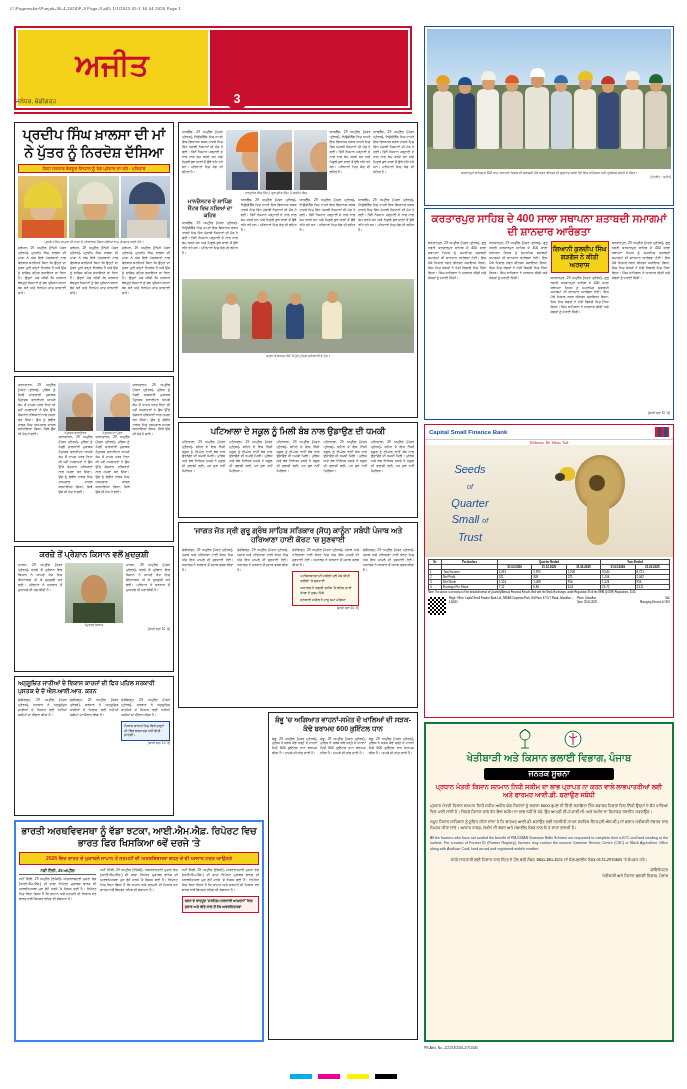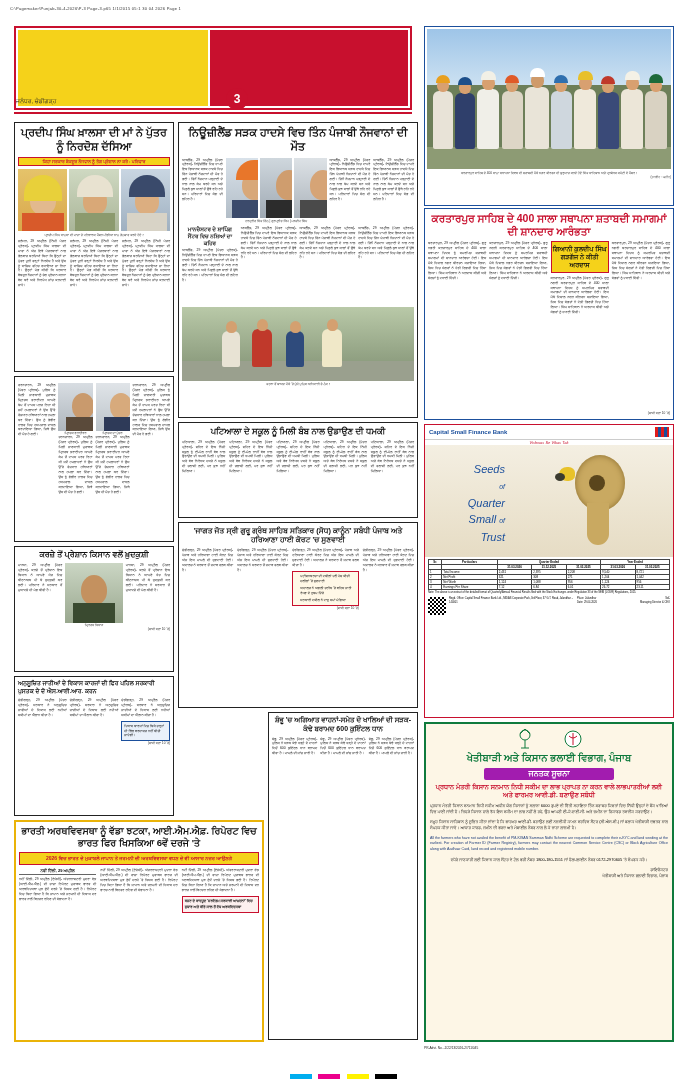--- a/index.html
+++ b/index.html
@@ -32,39 +32,40 @@
   .hl { font-weight:bold; color:#111; text-align:center; line-height:1.25; }
   .body-col { font-size:3.4px; line-height:1.45; color:#111; text-align:justify; }
   .cap { font-size:3.2px; text-align:center; color:#333; line-height:1.35; }
   .photo { background:#b9c4cc; position:relative; overflow:hidden; }
   .ph-sky { background:linear-gradient(#cfe0ee,#e7eef4); }
 
   
   .pp { position:absolute; border-radius:50% 50% 45% 45%; }
   .torso { position:absolute; border-radius:6px 6px 2px 2px; }
   .yellowband { background:#f5d21a; color:#111; font-weight:bold; text-align:center; }
-  .greenband { background:#a21caf; color:#fff; font-weight:bold; text-align:center; }
+  .greenband { background:#000000; color:#fff; font-weight:bold; text-align:center; }
 
   .colrule { position:absolute; width:1px; background:#999; }
 
   table.mini { border-collapse:collapse; width:100%; font-size:2.9px; }
   table.mini td, table.mini th { border:.5px solid #444; padding:0 1px; }
   .cmyk { position:absolute; bottom:6px; left:0; width:687px; text-align:center; }
   .cmyk span { display:inline-block; width:22px; height:5px; margin:0 1px; }
 </style>
 </head>
 <body>
 
 <div class="page">
 
   <div class="toprule">C:\Pagemaker\Punjab-30-4-2026\P-3  Page-3.p65    1/1/2015 05:1   30  04  2026    Page  1</div>
 
   <div class="masthead">
     <div class="mast-yellow"></div>
     <div class="mast-red"></div>
+    <div class="mast-ajit">ਅਜੀਤ</div>
   </div>
   <div class="mast-circle">3</div>
   <div class="mast-left-city">ਜਲੰਧਰ, ਚੰਡੀਗੜ੍ਹ</div>
   <div class="mast-date">ਵੀਰਵਾਰ, 30 ਅਪ੍ਰੈਲ, 2026</div>
   <div class="mast-underline"></div>
 
   <div class="box" style="left:424px; top:26px; width:250px; height:180px; border:1px solid #1b4f9c; padding:2px;">
     <div class="photo ph-sky" style="width:100%; height:140px;">
       <div style="position:absolute;left:0;top:0;right:0;height:60px;background:linear-gradient(#9ec5e8,#cfe3f2);"></div>
       <div style="position:absolute;left:0;bottom:0;right:0;height:84px;background:#6d7f59;"></div>
@@ -121,21 +122,21 @@
   </div>
 
   <div class="box" style="left:424px; top:424px; width:250px; height:294px; border:1px solid #c8102e;">
     <div style="background:#fff; border-bottom:1px solid #ccc; padding:2px 4px; display:flex; align-items:center; gap:4px;">
       <div style="font-size:6px; font-weight:bold; color:#1b4f9c;">Capital Small Finance Bank</div>
       <div style="margin-left:auto; width:14px; height:10px; background:repeating-linear-gradient(90deg,#e21b1b 0 3px,#1b4f9c 3px 6px);"></div>
     </div>
     <div style="text-align:center; font-size:4px; font-style:italic; color:#c8102e;">Vishwas Se Vikas Tak</div>
 
     <div class="photo" style="height:112px; background:linear-gradient(#f4efe2,#e6dcc4); position:relative;">
-      <div style="position:absolute; left:10px; top:16px; width:70px; font-size:11px; font-style:italic; color:#1b4f9c; line-height:16px; text-align:right;">
+      <div style="position:absolute; left:10px; top:16px; width:70px; font-size:11px; font-style:italic; color:#1b4f9c; line-height:16px; text-align:center;">
         <span>Seeds</span><br>
         <span style="font-size:7px;">of</span><br>
         <span>Quarter</span><br>
         <span>Small</span>
         <span style="font-size:7px;">of</span><br>
         <span>Trust</span>
       </div>
 
       <div style="position:absolute; right:40px; top:4px; width:80px; height:104px;">
         <div style="position:absolute; left:22px; top:6px; width:50px; height:56px; border-radius:50%; background:#c9a961; box-shadow:inset 0 0 6px #8a6d2f;"></div>
@@ -238,21 +239,21 @@
     <div style="font-size:4px; line-height:1.6; text-align:justify; margin-top:3px;">ਪ੍ਰਧਾਨ ਮੰਤਰੀ ਕਿਸਾਨ ਸਨਮਾਨ ਨਿਧੀ ਸਕੀਮ ਅਧੀਨ ਯੋਗ ਕਿਸਾਨਾਂ ਨੂੰ ਸਲਾਨਾ 6000 ਰੁਪਏ ਦੀ ਵਿੱਤੀ ਸਹਾਇਤਾ ਤਿੰਨ ਬਰਾਬਰ ਕਿਸ਼ਤਾਂ ਵਿਚ ਸਿੱਧੀ ਉਨ੍ਹਾਂ ਦੇ ਬੈਂਕ ਖਾਤਿਆਂ ਵਿਚ ਪਾਈ ਜਾਂਦੀ ਹੈ। ਜਿਹੜੇ ਕਿਸਾਨ ਹਾਲੇ ਤੱਕ ਇਸ ਸਕੀਮ ਦਾ ਲਾਭ ਨਹੀਂ ਲੈ ਰਹੇ, ਉਹ ਆਪਣੀ ਈ-ਕੇ.ਵਾਈ.ਸੀ. ਅਤੇ ਜ਼ਮੀਨ ਦਾ ਰਿਕਾਰਡ ਤਸਦੀਕ ਕਰਵਾਉਣ।</div>
     <div style="font-size:4px; line-height:1.6; text-align:justify; margin-top:3px;">ਸਮੂਹ ਕਿਸਾਨ ਸਾਹਿਬਾਨ ਨੂੰ ਸੂਚਿਤ ਕੀਤਾ ਜਾਂਦਾ ਹੈ ਕਿ ਫਾਰਮਰ ਆਈ.ਡੀ. ਬਣਾਉਣ ਲਈ ਨਜ਼ਦੀਕੀ ਕਾਮਨ ਸਰਵਿਸ ਸੈਂਟਰ (ਸੀ.ਐਸ.ਸੀ.) ਜਾਂ ਬਲਾਕ ਖੇਤੀਬਾੜੀ ਦਫ਼ਤਰ ਨਾਲ ਸੰਪਰਕ ਕੀਤਾ ਜਾਵੇ। ਆਧਾਰ ਕਾਰਡ, ਜ਼ਮੀਨ ਦੀ ਫਰਦ ਅਤੇ ਮੋਬਾਈਲ ਨੰਬਰ ਨਾਲ ਲੈ ਕੇ ਜਾਣਾ ਲਾਜ਼ਮੀ ਹੈ।</div>
     <div style="font-size:3.6px; line-height:1.55; text-align:justify; margin-top:4px; color:#1b3a7a;">All the farmers who have not availed the benefit of PM-KISAN Samman Nidhi Scheme are requested to complete their e-KYC and land seeding at the earliest. For creation of Farmer ID (Farmer Registry), farmers may contact the nearest Common Service Centre (CSC) or Block Agriculture Office along with Aadhaar Card, land record and registered mobile number.</div>
     <div style="font-size:4px; line-height:1.55; text-align:center; margin-top:5px;">ਵਧੇਰੇ ਜਾਣਕਾਰੀ ਲਈ ਕਿਸਾਨ ਕਾਲ ਸੈਂਟਰ ਦੇ ਟੋਲ ਫਰੀ ਨੰਬਰ 1800-180-1551 ਜਾਂ ਹੈਲਪਲਾਈਨ ਨੰਬਰ 0172-2970605 'ਤੇ ਸੰਪਰਕ ਕਰੋ।</div>
     <div style="font-size:4px; text-align:right; margin-top:4px; white-space:pre-line; line-height:1.4;">ਡਾਇਰੈਕਟਰ
 ਖੇਤੀਬਾੜੀ ਅਤੇ ਕਿਸਾਨ ਭਲਾਈ ਵਿਭਾਗ, ਪੰਜਾਬ</div>
   </div>
   <div style="position:absolute; left:424px; top:1046px; font-size:3.2px; color:#222;">PR-Advt. No. -1/22/13/2026-2/711/045</div>
 
   <div class="box bdr" style="left:14px; top:122px; width:160px; height:250px; padding:3px;">
-    <div class="hl" style="font-size:11px;">ਪ੍ਰਦੀਪ ਸਿੰਘ ਖ਼ਾਲਸਾ ਦੀ ਮਾਂ ਨੇ ਪੁੱਤਰ ਨੂੰ ਨਿਰਦੋਸ਼ ਦੱਸਿਆ</div>
+    <div class="hl" style="font-size:14px;">ਪ੍ਰਦੀਪ ਸਿੰਘ ਖ਼ਾਲਸਾ ਦੀ ਮਾਂ ਨੇ ਪੁੱਤਰ ਨੂੰ ਨਿਰਦੋਸ਼ ਦੱਸਿਆ</div>
     <div class="yellowband" style="font-size:4.4px; margin-top:3px; padding:1px; border:.5px solid #c8102e; color:#c8102e;">ਕਿਹਾ ਸਰਕਾਰ ਬੇਕਸੂਰ ਨੌਜਵਾਨ ਨੂੰ ਤੰਗ ਪ੍ਰੇਸ਼ਾਨ ਨਾ ਕਰੇ : ਪਰਿਵਾਰ</div>
 
     <div style="display:flex; gap:2px; margin-top:3px;">
       <div class="photo" style="flex:1; height:62px; background:#d8d1c0; position:relative;">
         <div style="position:absolute;left:0;top:0;right:0;bottom:0;background:linear-gradient(#e5c36a,#d9a84b);"></div>
         <div class="pp" style="left:12px;top:16px;width:26px;height:30px;background:#e2b98e;"></div>
         <div style="position:absolute;left:6px;top:6px;width:38px;height:26px;border-radius:19px 19px 0 0;background:#e8d03a;"></div>
         <div style="position:absolute;left:4px;top:44px;width:42px;height:20px;background:#d85a2a;"></div>
       </div>
       <div class="photo" style="flex:1; height:62px; position:relative;">
@@ -324,39 +325,38 @@
       <div class="body-col" style="flex:1;">ਚੰਡੀਗੜ੍ਹ, 29 ਅਪ੍ਰੈਲ (ਪੱਤਰ ਪ੍ਰੇਰਕ)- ਸਰਕਾਰ ਨੇ ਅਨੁਸੂਚਿਤ ਜਾਤੀਆਂ ਦੇ ਵਿਕਾਸ ਲਈ ਨਵੀਆਂ ਸਕੀਮਾਂ ਦਾ ਐਲਾਨ ਕੀਤਾ ਹੈ।</div>
       <div class="body-col" style="flex:1;">ਚੰਡੀਗੜ੍ਹ, 29 ਅਪ੍ਰੈਲ (ਪੱਤਰ ਪ੍ਰੇਰਕ)- ਸਰਕਾਰ ਨੇ ਅਨੁਸੂਚਿਤ ਜਾਤੀਆਂ ਦੇ ਵਿਕਾਸ ਲਈ ਨਵੀਆਂ ਸਕੀਮਾਂ ਦਾ ਐਲਾਨ ਕੀਤਾ ਹੈ।</div>
       <div style="flex:1;">
         <div class="body-col">ਚੰਡੀਗੜ੍ਹ, 29 ਅਪ੍ਰੈਲ (ਪੱਤਰ ਪ੍ਰੇਰਕ)- ਸਰਕਾਰ ਨੇ ਅਨੁਸੂਚਿਤ ਜਾਤੀਆਂ ਦੇ ਵਿਕਾਸ ਲਈ ਨਵੀਆਂ ਸਕੀਮਾਂ ਦਾ ਐਲਾਨ ਕੀਤਾ ਹੈ।</div>
         <div style="border:1px solid #1b4f9c; background:#eaf1fa; font-size:3.4px; padding:2px; margin-top:3px; line-height:1.4;">ਵਿਕਾਸ ਕਾਰਜਾਂ ਵਿਚ ਕਿਸੇ ਤਰ੍ਹਾਂ ਦੀ ਢਿੱਲ ਬਰਦਾਸ਼ਤ ਨਹੀਂ ਕੀਤੀ ਜਾਵੇਗੀ।</div>
         <div class="cap" style="text-align:right;">(ਬਾਕੀ ਸਫ਼ਾ 10 'ਤੇ)</div>
       </div>
     </div>
   </div>
 
-  <div class="box" style="left:14px; top:820px; width:250px; height:222px; border:2px solid #eab308; padding:3px;">
+  <div class="box" style="left:14px; top:820px; width:250px; height:222px; border:2px solid #3b82f6; padding:3px;">
     <div class="hl" style="font-size:9.5px; color:#111;">ਭਾਰਤੀ ਅਰਥਵਿਵਸਥਾ ਨੂੰ ਵੱਡਾ ਝਟਕਾ, ਆਈ.ਐਮ.ਐਫ਼. ਰਿਪੋਰਟ ਵਿਚ ਭਾਰਤ ਫਿਰ ਖਿਸਕਿਆ 6ਵੇਂ ਦਰਜੇ 'ਤੇ</div>
     <div class="yellowband" style="font-size:5px; margin-top:3px; padding:2px; border:.5px solid #c8102e; color:#c8102e;">2026 ਵਿਚ ਭਾਰਤ ਦੇ ਮੁਕਾਬਲੇ ਜਾਪਾਨ ਤੇ ਜਰਮਨੀ ਦੀ ਅਰਥਵਿਵਸਥਾ ਵਧਣ ਦੇ ਵੀ ਆਸਾਰ ਨਜ਼ਰ ਆਉਣਗੇ</div>
     <div style="display:flex; gap:4px; margin-top:3px; height:168px;">
       <div style="flex:1;">
         <div style="font-size:4px; font-weight:bold; text-align:center; border-bottom:.5px solid #666; padding-bottom:1px;">ਨਵੀਂ ਦਿੱਲੀ, 29 ਅਪ੍ਰੈਲ</div>
         <div class="body-col" style="margin-top:2px;">ਨਵੀਂ ਦਿੱਲੀ, 29 ਅਪ੍ਰੈਲ (ਏਜੰਸੀ)- ਅੰਤਰਰਾਸ਼ਟਰੀ ਮੁਦਰਾ ਫੰਡ (ਆਈ.ਐਮ.ਐਫ਼.) ਦੀ ਤਾਜ਼ਾ ਰਿਪੋਰਟ ਮੁਤਾਬਕ ਭਾਰਤ ਦੀ ਅਰਥਵਿਵਸਥਾ ਮੁੜ ਛੇਵੇਂ ਦਰਜੇ 'ਤੇ ਖਿਸਕ ਗਈ ਹੈ। ਰਿਪੋਰਟ ਵਿਚ ਕਿਹਾ ਗਿਆ ਹੈ ਕਿ ਜਾਪਾਨ ਅਤੇ ਜਰਮਨੀ ਦੀ ਵਿਕਾਸ ਦਰ ਭਾਰਤ ਨਾਲੋਂ ਬਿਹਤਰ ਰਹਿਣ ਦੀ ਸੰਭਾਵਨਾ ਹੈ।</div>
       </div>
       <div class="colrule" style="left:0;"></div>
       <div class="body-col" style="flex:1;">ਨਵੀਂ ਦਿੱਲੀ, 29 ਅਪ੍ਰੈਲ (ਏਜੰਸੀ)- ਅੰਤਰਰਾਸ਼ਟਰੀ ਮੁਦਰਾ ਫੰਡ (ਆਈ.ਐਮ.ਐਫ਼.) ਦੀ ਤਾਜ਼ਾ ਰਿਪੋਰਟ ਮੁਤਾਬਕ ਭਾਰਤ ਦੀ ਅਰਥਵਿਵਸਥਾ ਮੁੜ ਛੇਵੇਂ ਦਰਜੇ 'ਤੇ ਖਿਸਕ ਗਈ ਹੈ। ਰਿਪੋਰਟ ਵਿਚ ਕਿਹਾ ਗਿਆ ਹੈ ਕਿ ਜਾਪਾਨ ਅਤੇ ਜਰਮਨੀ ਦੀ ਵਿਕਾਸ ਦਰ ਭਾਰਤ ਨਾਲੋਂ ਬਿਹਤਰ ਰਹਿਣ ਦੀ ਸੰਭਾਵਨਾ ਹੈ।</div>
       <div style="flex:1;">
         <div class="body-col">ਨਵੀਂ ਦਿੱਲੀ, 29 ਅਪ੍ਰੈਲ (ਏਜੰਸੀ)- ਅੰਤਰਰਾਸ਼ਟਰੀ ਮੁਦਰਾ ਫੰਡ (ਆਈ.ਐਮ.ਐਫ਼.) ਦੀ ਤਾਜ਼ਾ ਰਿਪੋਰਟ ਮੁਤਾਬਕ ਭਾਰਤ ਦੀ ਅਰਥਵਿਵਸਥਾ ਮੁੜ ਛੇਵੇਂ ਦਰਜੇ 'ਤੇ ਖਿਸਕ ਗਈ ਹੈ। ਰਿਪੋਰਟ ਵਿਚ ਕਿਹਾ ਗਿਆ ਹੈ ਕਿ ਜਾਪਾਨ ਅਤੇ ਜਰਮਨੀ ਦੀ ਵਿਕਾਸ ਦਰ ਭਾਰਤ ਨਾਲੋਂ ਬਿਹਤਰ ਰਹਿਣ ਦੀ ਸੰਭਾਵਨਾ ਹੈ।</div>
         <div style="border:1px solid #c8102e; background:#fdf0ef; font-size:3.6px; padding:2px; margin-top:4px; line-height:1.45; font-weight:bold;">ਬਜਟ ਦੇ ਬਾਵਜੂਦ 'ਸਰਵੋਤਮ ਸਰਕਾਰੀ ਆਮਦਨਾਂ' ਵਿਚ ਸੁਧਾਰ ਅਤੇ ਬੀਤੇ ਸਾਲ ਤੋਂ ਵੱਧ ਅਰਥਵਿਵਸਥਾ</div>
       </div>
     </div>
   </div>
 
   <div class="box bdr" style="left:178px; top:122px; width:240px; height:296px; padding:3px;">
-    <div class="hl" style="font-size:11px;">ਨਿਊਜ਼ੀਲੈਂਡ ਸੜਕ ਹਾਦਸੇ ਵਿਚ ਤਿੰਨ ਪੰਜਾਬੀ ਨੌਜਵਾਨਾਂ ਦੀ ਮੌਤ</div>
     <div style="display:flex; gap:3px; margin-top:4px;">
       <div class="body-col" style="flex:1.05;">ਆਕਲੈਂਡ, 29 ਅਪ੍ਰੈਲ (ਪੱਤਰ ਪ੍ਰੇਰਕ)- ਨਿਊਜ਼ੀਲੈਂਡ ਵਿਚ ਵਾਪਰੇ ਇਕ ਭਿਆਨਕ ਸੜਕ ਹਾਦਸੇ ਵਿਚ ਤਿੰਨ ਪੰਜਾਬੀ ਨੌਜਵਾਨਾਂ ਦੀ ਮੌਤ ਹੋ ਗਈ। ਤਿੰਨੋਂ ਨੌਜਵਾਨ ਪੜ੍ਹਾਈ ਦੇ ਨਾਲ ਨਾਲ ਕੰਮ ਕਰਦੇ ਸਨ ਅਤੇ ਪਿਛਲੇ ਕੁਝ ਸਾਲਾਂ ਤੋਂ ਉਥੇ ਰਹਿ ਰਹੇ ਸਨ। ਪਰਿਵਾਰਾਂ ਵਿਚ ਸੋਗ ਦੀ ਲਹਿਰ ਹੈ।</div>
       <div style="flex:2.6;">
         <div style="display:flex; gap:2px;">
           <div class="photo" style="flex:1; height:60px; position:relative;">
             <div style="position:absolute;inset:0;background:linear-gradient(#d9e2ea,#b2bdc7);"></div>
             <div class="pp" style="left:16px;top:12px;width:26px;height:30px;background:#d8a879;"></div>
             <div style="position:absolute;left:10px;top:2px;width:38px;height:20px;border-radius:18px 18px 0 0;background:#e8762a;"></div>
             <div style="position:absolute;left:6px;top:42px;width:46px;height:18px;background:#3b4a6b;"></div>
           </div>

